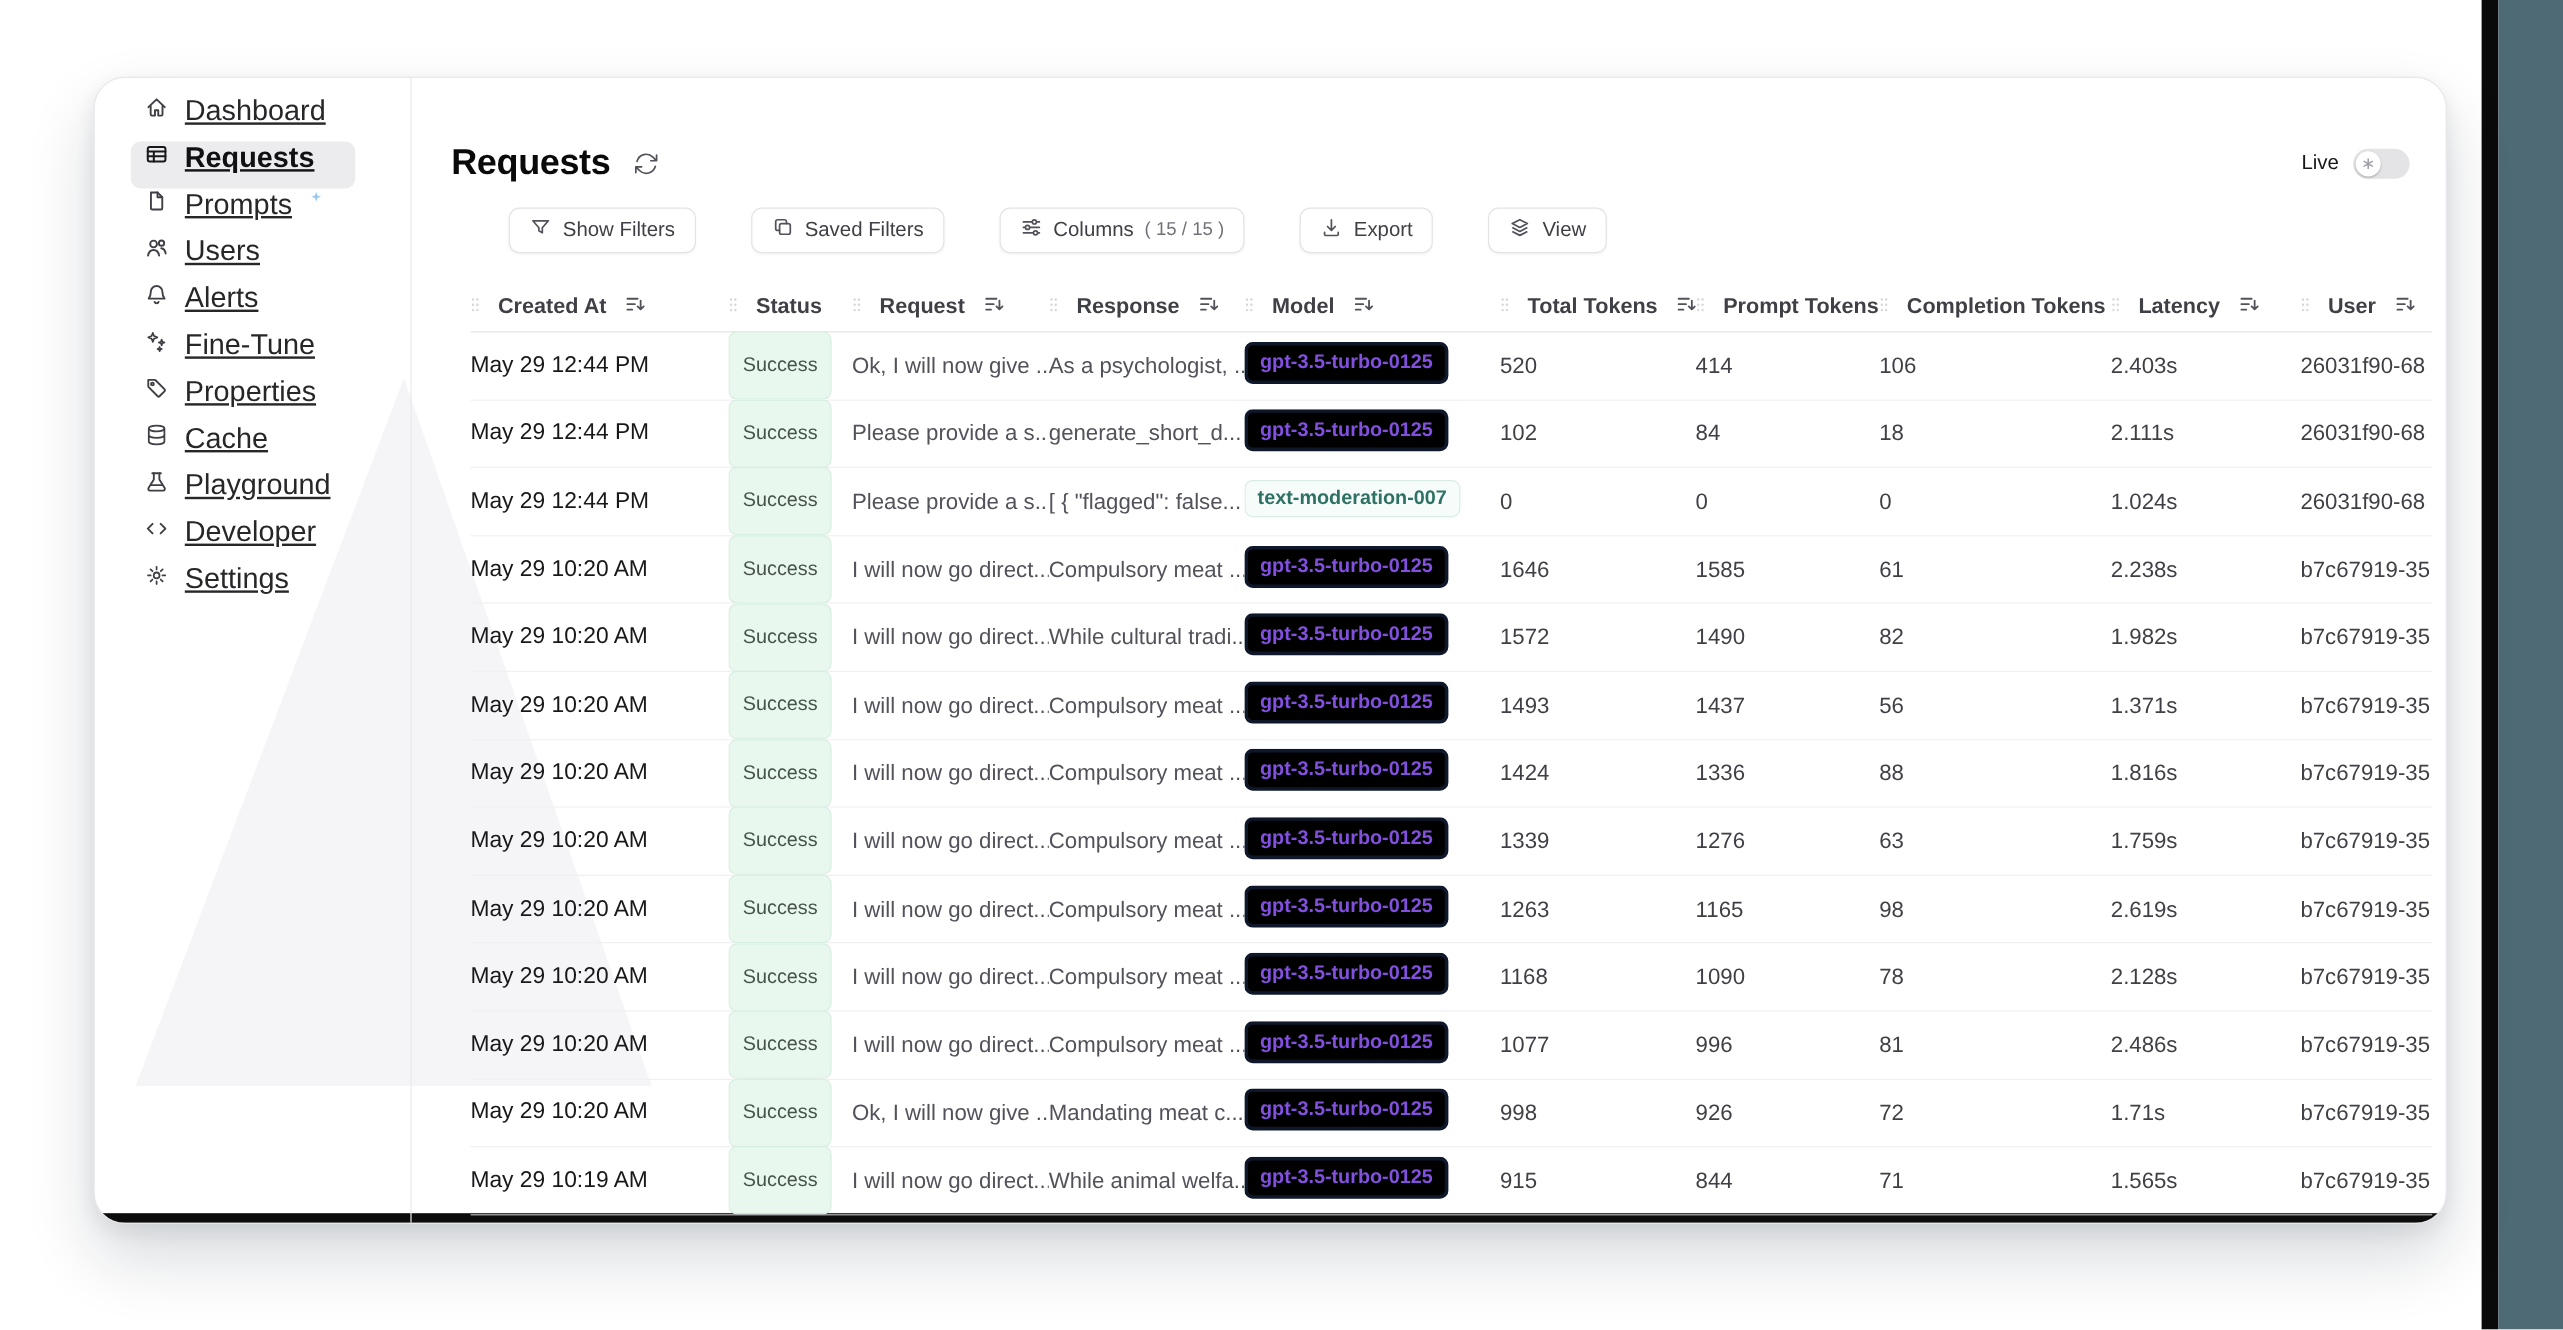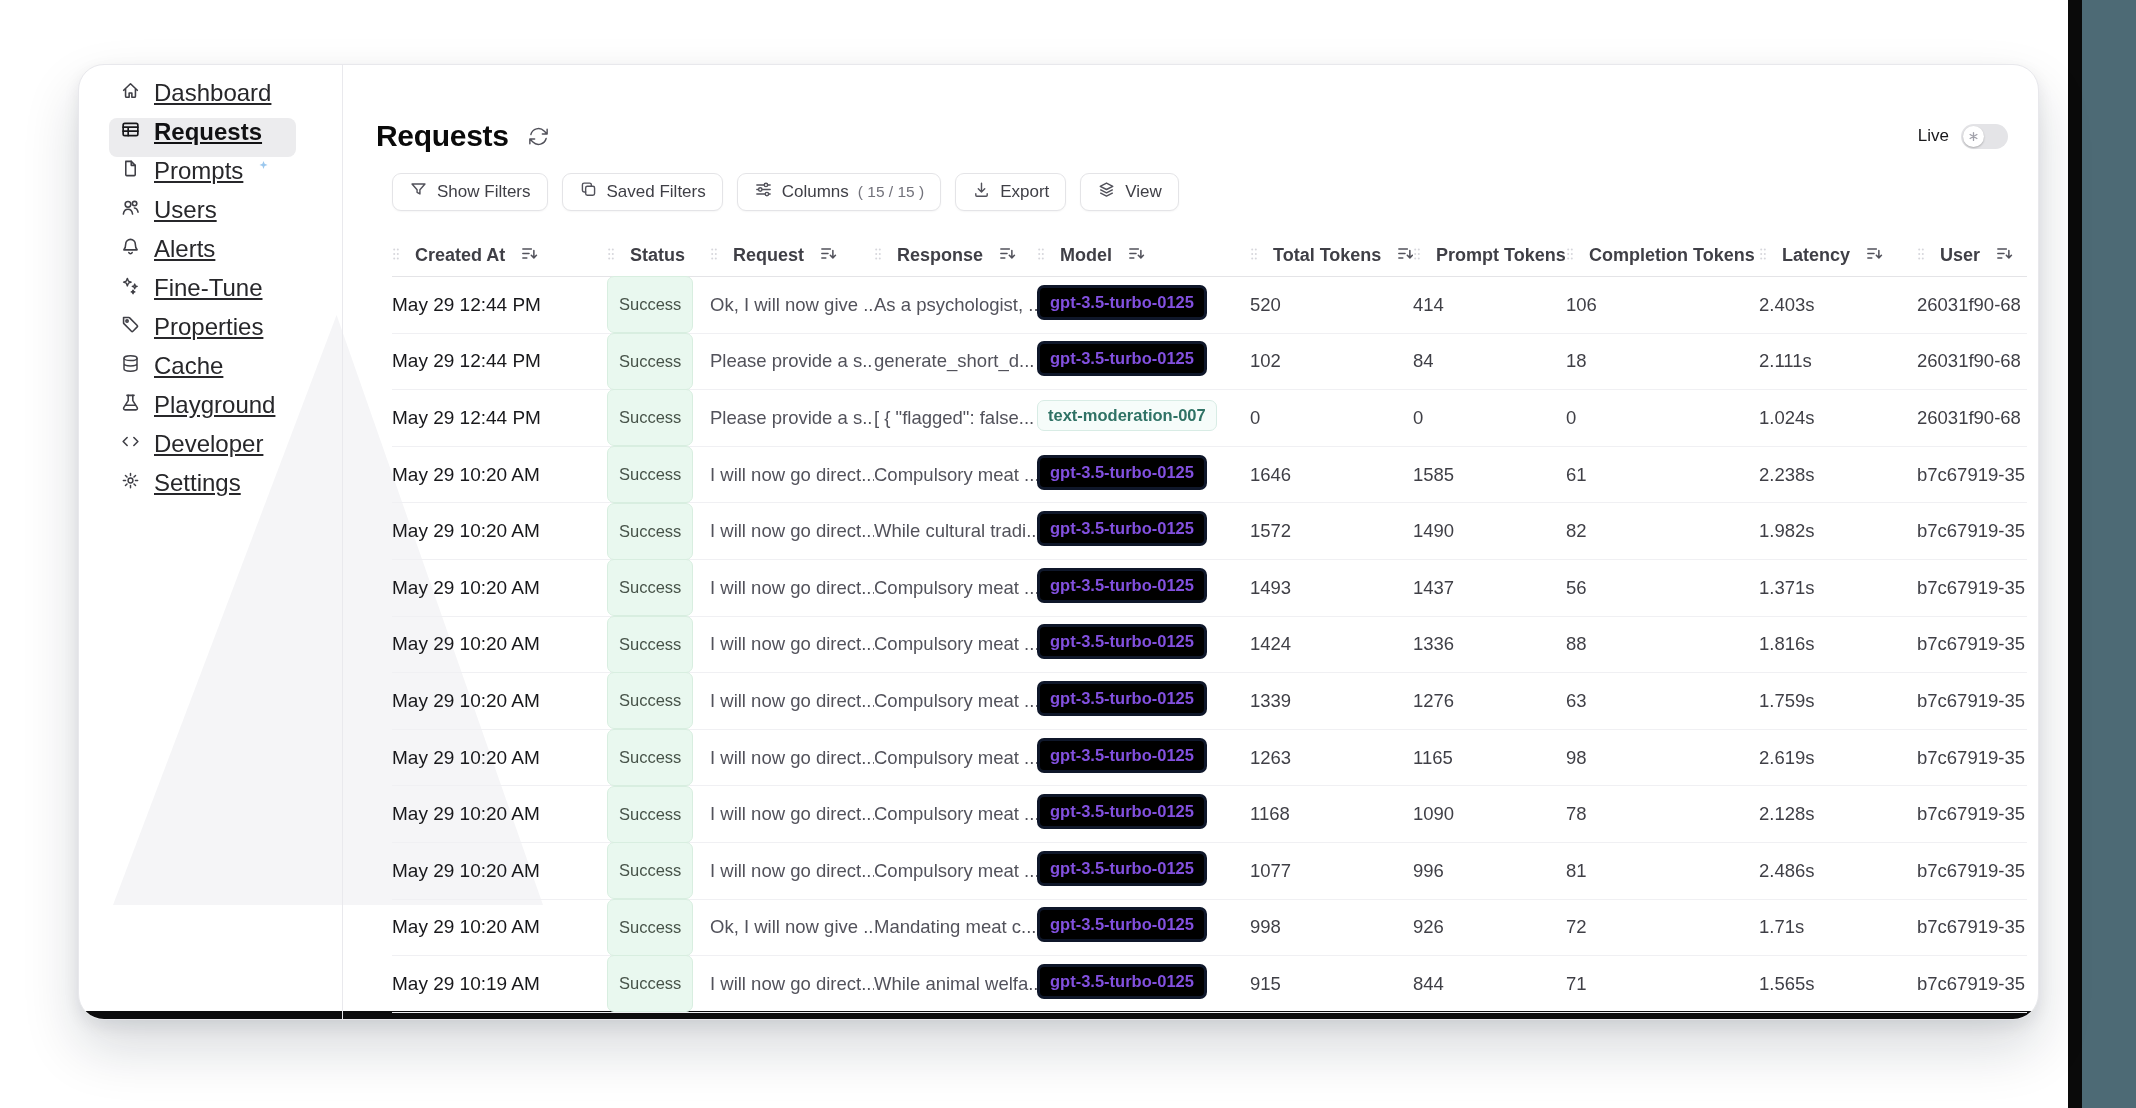--- a/index.html
+++ b/index.html
@@ -54,21 +54,21 @@
   .filter-row { display:flex; justify-content:space-between; align-items:center; margin:20px 30px 0 48px; }
   .segmented { display:inline-flex; height:38px; background:#fff; border:1px solid #e4e4e7; border-radius:10px;
                overflow:hidden; box-shadow:0 1px 2px rgba(0,0,0,.05); }
   .seg-btn { display:flex; align-items:center; gap:9px; padding:0 17px; font-size:17px; font-weight:500; color:#18181b;
              background:#fff; border:none; border-left:1px solid #ececf0; cursor:pointer; font-family:inherit; }
   .segmented .seg-btn:first-child { border-left:none; }
   .seg-btn.selected { background:#b6dff2; }
   .actions { display:flex; gap:14px; }
   .action-btn { height:38px; display:flex; align-items:center; gap:9px; padding:0 16px; background:#fff;
                 border:1px solid #e4e4e7; border-radius:9px; font-size:17px; font-weight:500; color:#3f3f46;
-                box-shadow:0 1px 2px rgba(0,0,0,.04); cursor:pointer; font-family:inherit; white-space:nowrap; }
+                box-shadow:0 1px 2px rgba(0,0,0,.04); cursor:pointer; font-family:inherit; white-space:nowrap;margin-left:32px; }
   .count-note { color:#71717a; font-size:15.5px; }
 
   
   .table { margin:24px 12px 0 48px; width:1635px; overflow:hidden; }
   .thead { display:flex; align-items:center; height:42px; border-bottom:1px solid #e4e4e7; }
   .th { display:flex; align-items:center; gap:15px; font-size:18px; font-weight:700; color:#3f3f46;
         padding-right:6px; overflow:hidden; white-space:nowrap; flex:none; }
   .trow { display:flex; align-items:center; height:56.6px; border-bottom:1px solid #f0f0f3; cursor:pointer; }
   .td { flex:none; overflow:hidden; white-space:nowrap; padding-right:10px; font-size:18.5px; color:#52525b; }
   .td.created { font-size:19px; font-weight:500; color:#18181b; }

